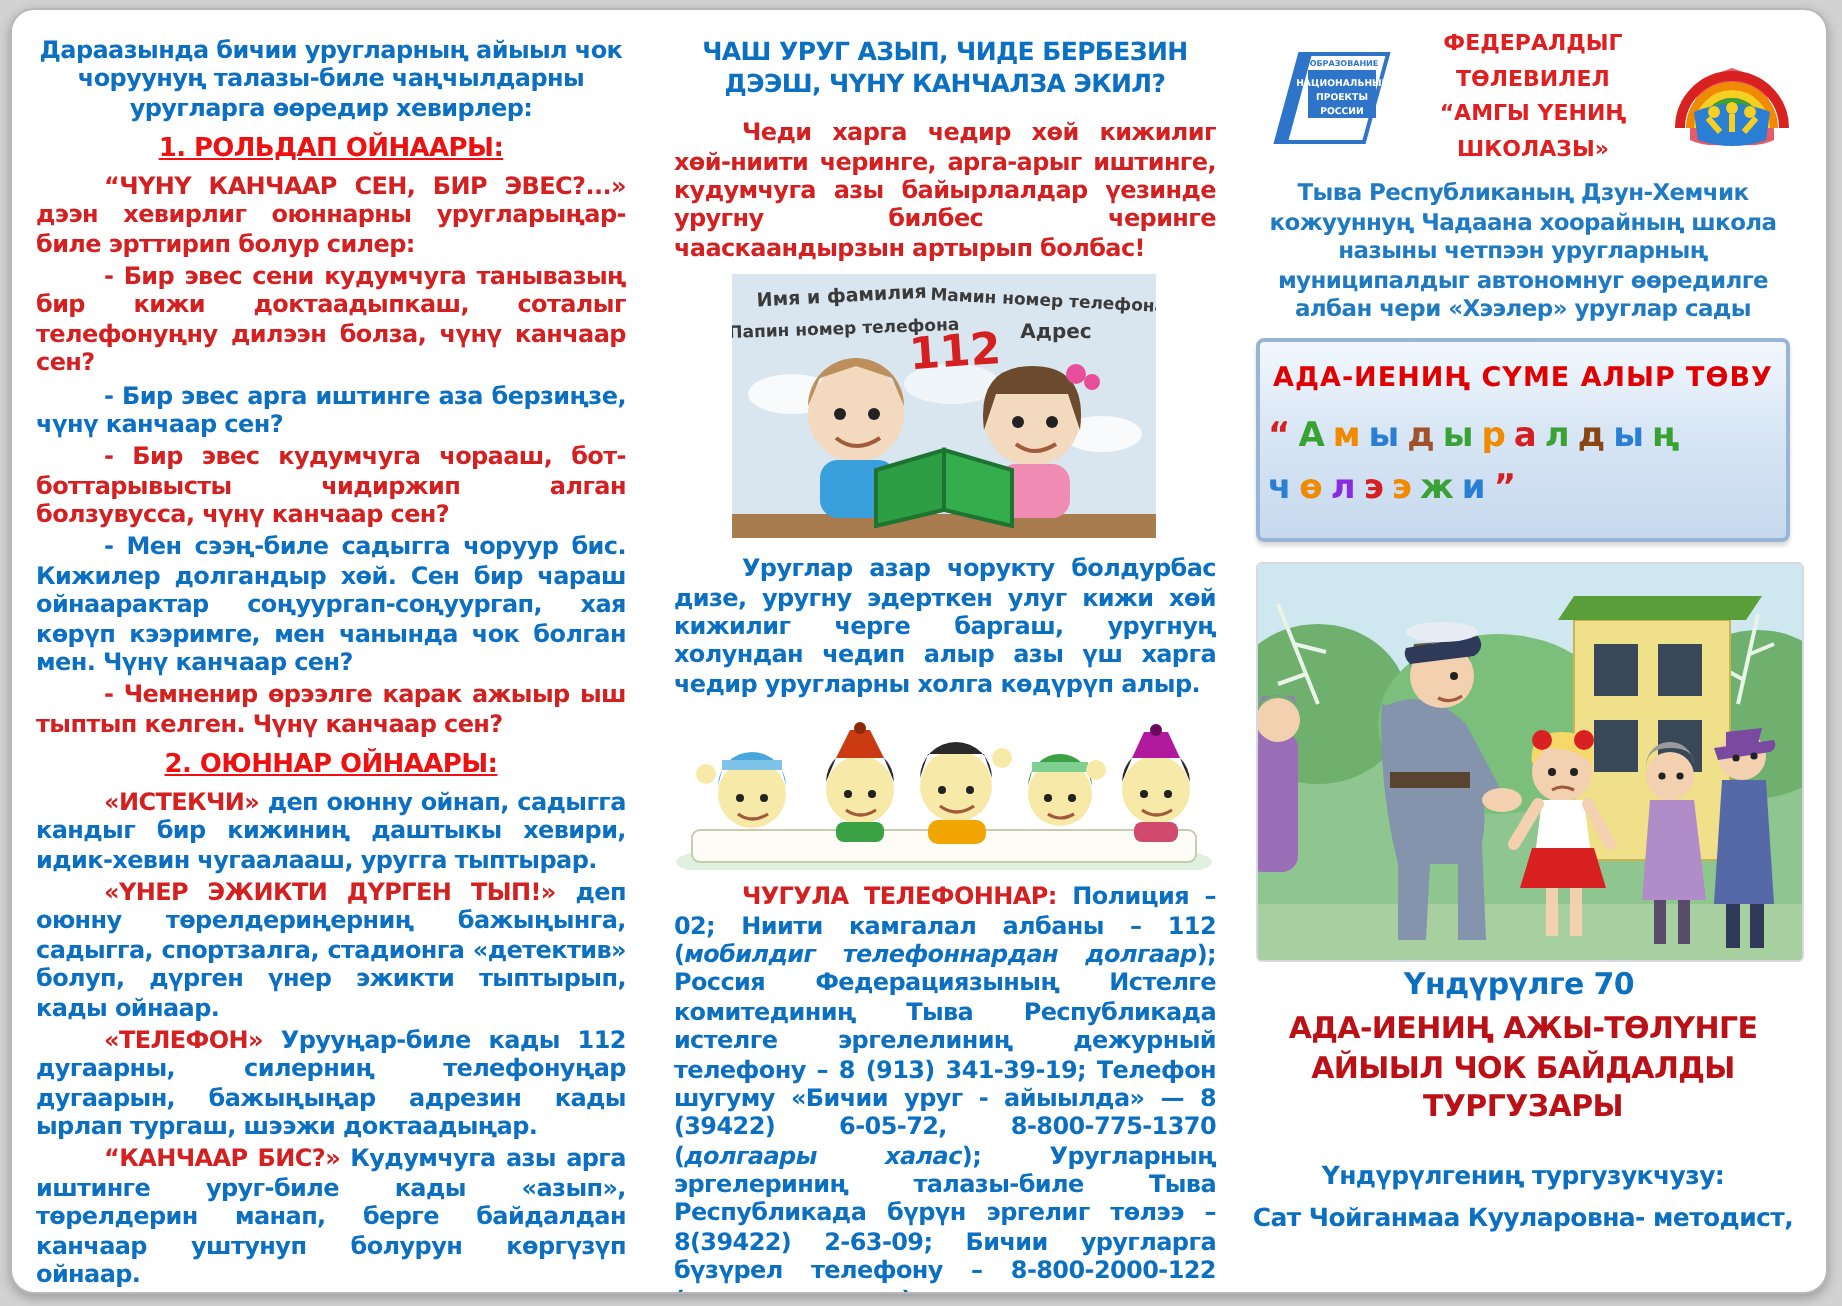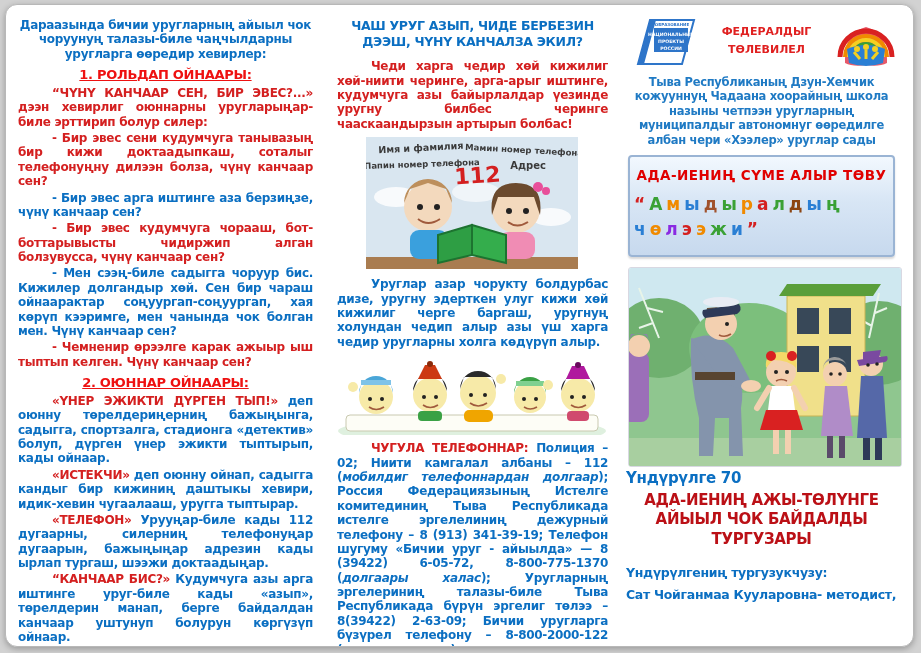--- a/index.html
+++ b/index.html
@@ -16,21 +16,21 @@
     box-sizing:border-box;display:flex;overflow:hidden;
   }
   .col{box-sizing:border-box;height:100%;}
   .col1{width:316px;padding:13px 8px 8px 12px;}
   .col2{width:300px;padding:13px 12px 8px 16px;}
   .col3{width:293px;padding:8px 16px 8px 6px;}
 
   .t{font-weight:bold;font-size:12px;line-height:1.2;text-align:justify;
      text-indent:34px;margin:0 0 2px 0;letter-spacing:-0.3px;}
   .center{text-align:center;text-indent:0;}
-  .right{text-align:left;text-indent:0;}
+  .right{text-align:center;text-indent:0;}
 
   .c-blue{color:#0b6fc2;}
   .c-red{color:#d42020;}
   .c-brightred{color:#ee1111;}
   .it{font-style:italic;}
   .u{text-decoration:underline;}
 
   .h-game{font-size:13px;margin:6px 0 3px 0;}
   .col1-intro{margin-bottom:4px;}
 
@@ -69,22 +69,22 @@
   <div class="col col1">
     <p class="t c-blue center col1-intro">Дараазында бичии уругларның айыыл чок чоруунуң талазы-биле чаңчылдарны уругларга өөредир хевирлер:</p>
     <p class="t c-brightred center u h-game">1. РОЛЬДАП ОЙНААРЫ:</p>
     <p class="t c-red">“ЧҮНҮ КАНЧААР СЕН, БИР ЭВЕС?...» дээн хевирлиг оюннарны уругларыңар-биле эрттирип болур силер:</p>
     <p class="t c-red">- Бир эвес сени кудумчуга танывазың бир кижи доктаадыпкаш, соталыг телефонуңну дилээн болза, чүнү канчаар сен?</p>
     <p class="t c-blue">- Бир эвес арга иштинге аза берзиңзе, чүнү канчаар сен?</p>
     <p class="t c-red">- Бир эвес кудумчуга чорааш, бот-боттарывысты чидиржип алган болзувусса, чүнү канчаар сен?</p>
     <p class="t c-blue">- Мен сээң-биле садыгга чоруур бис. Кижилер долгандыр хөй. Сен бир чараш ойнаарактар соңуургап-соңуургап, хая көрүп кээримге, мен чанында чок болган мен. Чүнү канчаар сен?</p>
     <p class="t c-red">- Чемненир өрээлге карак ажыыр ыш тыптып келген. Чүнү канчаар сен?</p>
     <p class="t c-brightred center u h-game">2. ОЮННАР ОЙНААРЫ:</p>
+    <p class="t"><span class="c-red">«ИСТЕКЧИ»</span><span class="c-blue"> деп оюнну ойнап, садыгга кандыг бир кижиниң даштыкы хевири, идик-хевин чугаалааш, уругга тыптырар.</span></p>
     <p class="t"><span class="c-red">«ҮНЕР ЭЖИКТИ ДҮРГЕН ТЫП!»</span><span class="c-blue"> деп оюнну төрелдериңерниң бажыңынга, садыгга, спортзалга, стадионга «детектив» болуп, дүрген үнер эжикти тыптырып, кады ойнаар.</span></p>
-    <p class="t"><span class="c-red">«ИСТЕКЧИ»</span><span class="c-blue"> деп оюнну ойнап, садыгга кандыг бир кижиниң даштыкы хевири, идик-хевин чугаалааш, уругга тыптырар.</span></p>
     <p class="t"><span class="c-red">«ТЕЛЕФОН»</span><span class="c-blue"> Урууңар-биле кады 112 дугаарны, силерниң телефонуңар дугаарын, бажыңыңар адрезин кады ырлап тургаш, шээжи доктаадыңар.</span></p>
     <p class="t"><span class="c-red">“КАНЧААР БИС?»</span><span class="c-blue"> Кудумчуга азы арга иштинге уруг-биле кады «азып», төрелдерин манап, берге байдалдан канчаар уштунуп болурун көргүзүп ойнаар.</span></p>
   </div>
 
   <div class="col col2">
     <p class="t c-blue center col2-heading">ЧАШ УРУГ АЗЫП, ЧИДЕ БЕРБЕЗИН ДЭЭШ, ЧҮНҮ КАНЧАЛЗА ЭКИЛ?</p>
     <p class="t c-red">Чеди харга чедир хөй кижилиг хөй-ниити черинге, арга-арыг иштинге, кудумчуга азы байырлалдар үезинде уругну билбес черинге чааскаандырзын артырып болбас!</p>
 
     <div class="img1-wrap">
       <svg viewBox="0 0 212 132" width="212" height="132">
@@ -186,20 +186,21 @@
           <path d="M12,48 L24,4 L30,4 L18,48 Z" fill="#2e75c9"></path>
           <text x="46" y="10" font-size="4" font-weight="bold" fill="#2e75c9" text-anchor="middle">ОБРАЗОВАНИЕ</text>
           <rect x="28" y="12" width="34" height="24" fill="#2e75c9"></rect>
           <text x="45" y="20" font-size="4.6" font-weight="bold" fill="#ffffff" text-anchor="middle">НАЦИОНАЛЬНЫЕ</text>
           <text x="45" y="27" font-size="4.6" font-weight="bold" fill="#ffffff" text-anchor="middle">ПРОЕКТЫ</text>
           <text x="45" y="34" font-size="4.6" font-weight="bold" fill="#ffffff" text-anchor="middle">РОССИИ</text>
         </svg>
       </div>
       <div class="fed-text">
         <div>ФЕДЕРАЛДЫГ ТӨЛЕВИЛЕЛ</div>
+        <div>“АМГЫ ҮЕНИҢ ШКОЛАЗЫ»</div>
       </div>
       <div>
         <svg viewBox="0 0 62 56" width="62" height="56">
           <path d="M31,52 Q18,54 10,50 L10,46 Q10,20 31,14 Q52,20 52,46 L52,50 Q44,54 31,52 Z" fill="#e85a6a"></path>
           <path d="M5,44 A26,26 0 0 1 57,44" fill="none" stroke="#d92121" stroke-width="5"></path>
           <path d="M10,44 A21,21 0 0 1 52,44" fill="none" stroke="#f08a00" stroke-width="4"></path>
           <path d="M14,44 A17,17 0 0 1 48,44" fill="none" stroke="#f5d020" stroke-width="4"></path>
           <path d="M18,44 A13,13 0 0 1 44,44" fill="none" stroke="#3aa135" stroke-width="4"></path>
           <path d="M22,44 A9,9 0 0 1 40,44" fill="none" stroke="#2a7fd4" stroke-width="4"></path>
           <path d="M12,36 Q31,28 50,36 L48,50 Q31,56 14,50 Z" fill="#2a7fd4"></path>

